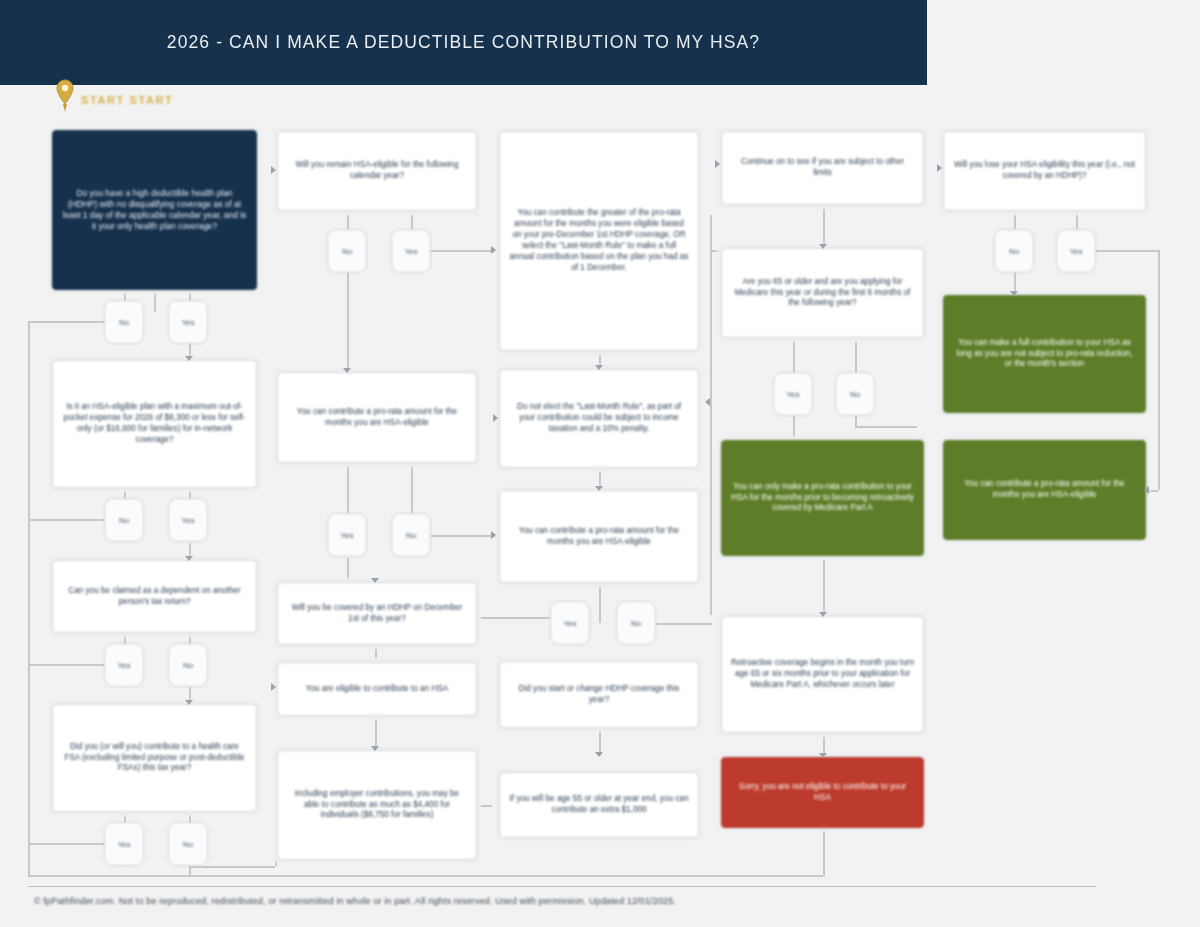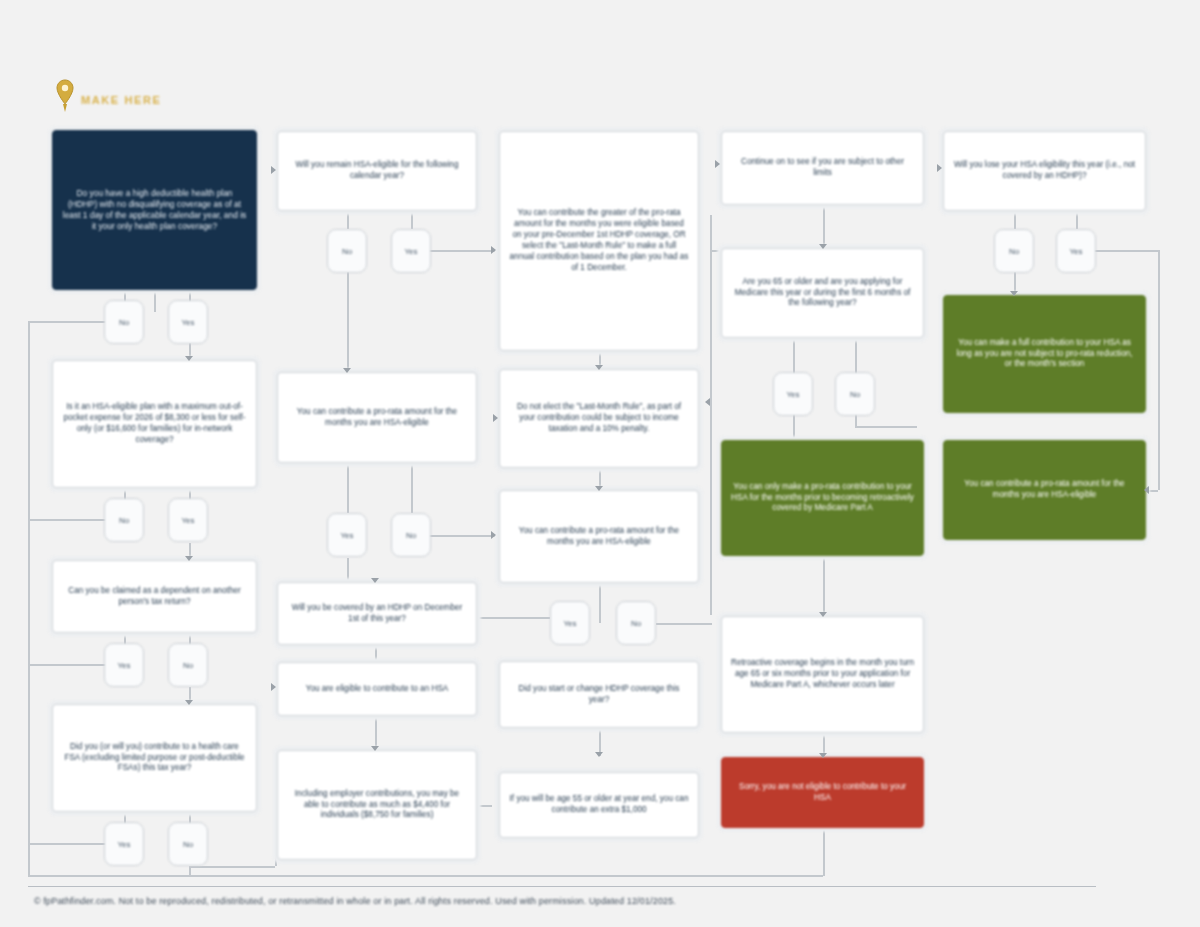--- a/index.html
+++ b/index.html
@@ -109,30 +109,33 @@
     position: absolute; left: 34px; top: 896px; width: 1120px;
     font-size: 9px; color: #3d4a58; letter-spacing: .15px;
     filter: blur(1.25px);
   }
 </style>
 </head>
 <body>
 
 <div id="root">
 
+  <div class="header">
+    <div class="header-title">2026 - CAN I MAKE A DEDUCTIBLE CONTRIBUTION TO MY HSA?</div>
+  </div>
 
   <div class="start-wrap">
     <span class="pin-icon">
       <svg width="20" height="36" viewBox="0 0 20 36">
         <path d="M10 2 C5 2 2 6 2 10 C2 16 10 26 10 26 C10 26 18 16 18 10 C18 6 15 2 10 2 Z" fill="#d4ac3f" stroke="#b8922d" stroke-width="1"></path>
         <circle cx="10" cy="10" r="3.2" fill="#fdf3d2"></circle>
         <path d="M8 26 L10 34 L12 26 Z" fill="#c69f33"></path>
       </svg>
     </span>
-    <span class="start-label">MAKE HERE</span>
+    <span class="start-label">START START</span>
   </div>
 
   <div class="ln lnv" style="left:154px; top:290px; height:22px;"></div>
   <div class="ln lnv" style="left:189px; top:290px; height:22px;"></div>
   <div class="ln lnv" style="left:189px; top:343px; height:17px;"></div>
   <div class="ln lnv" style="left:189px; top:488px; height:18px;"></div>
   <div class="ln lnv" style="left:189px; top:543px; height:17px;"></div>
   <div class="ln lnv" style="left:189px; top:633px; height:18px;"></div>
   <div class="ln lnv" style="left:189px; top:687px; height:17px;"></div>
   <div class="ln lnv" style="left:189px; top:812px; height:18px;"></div>

